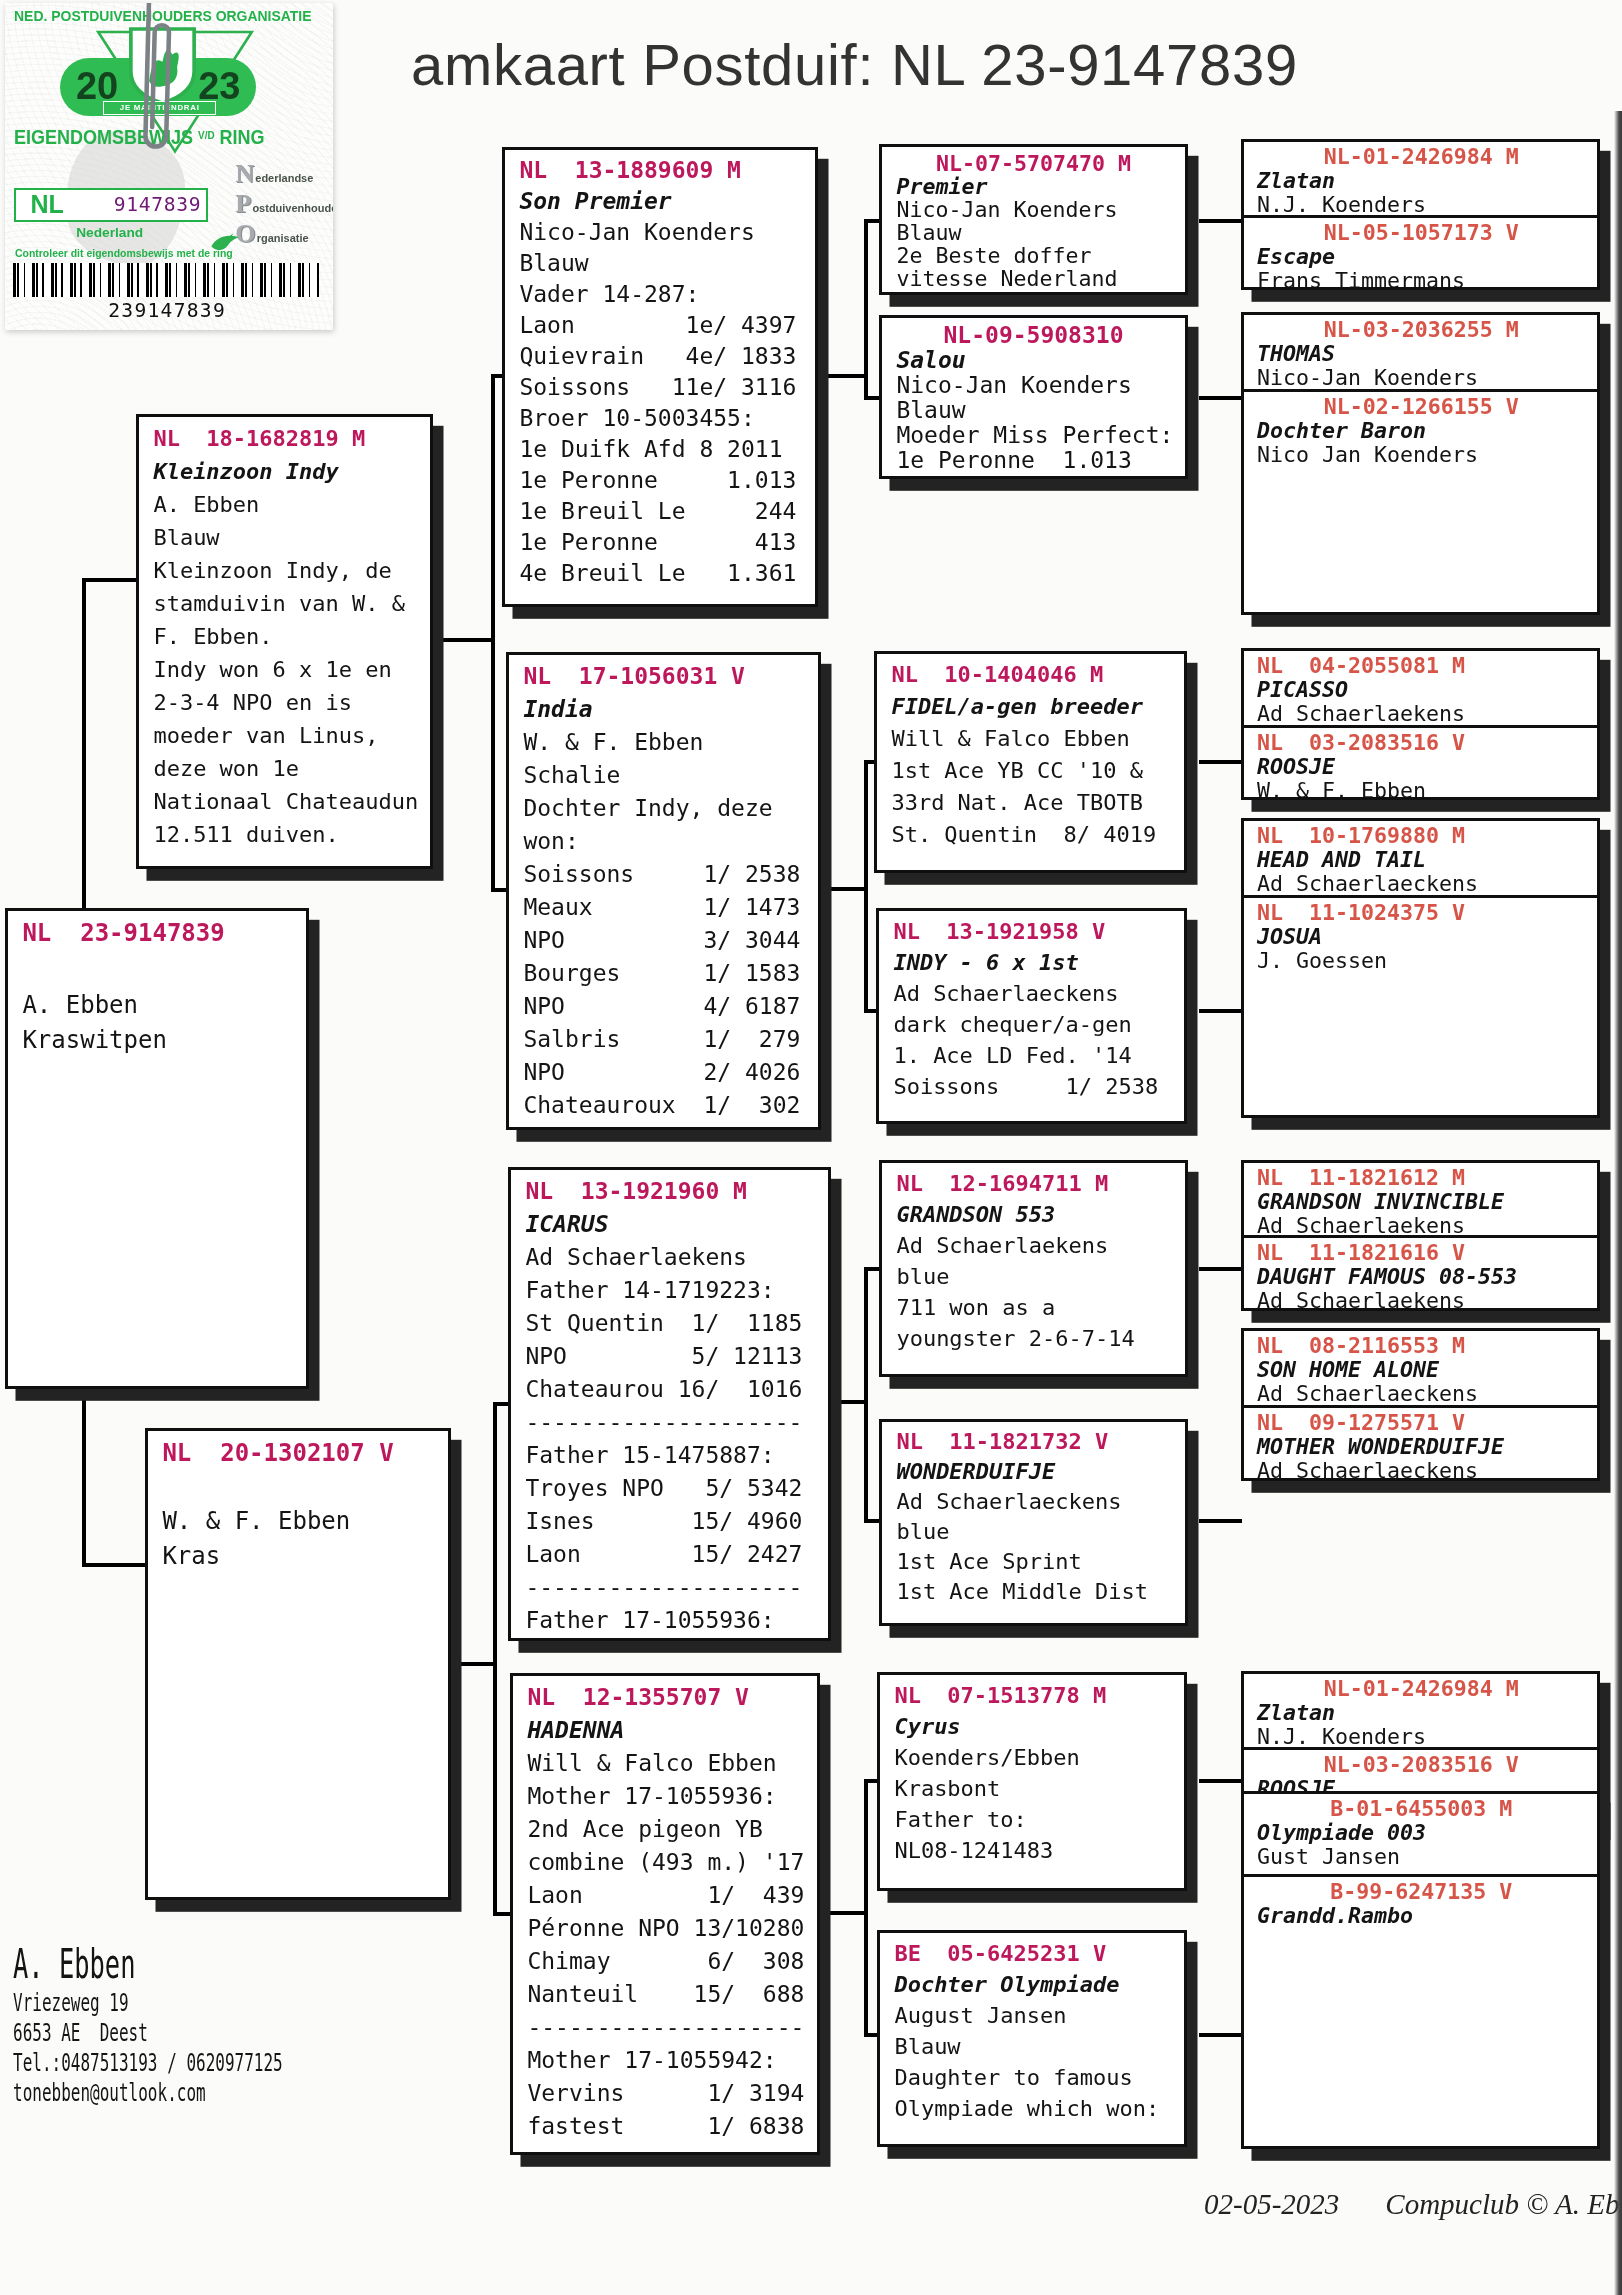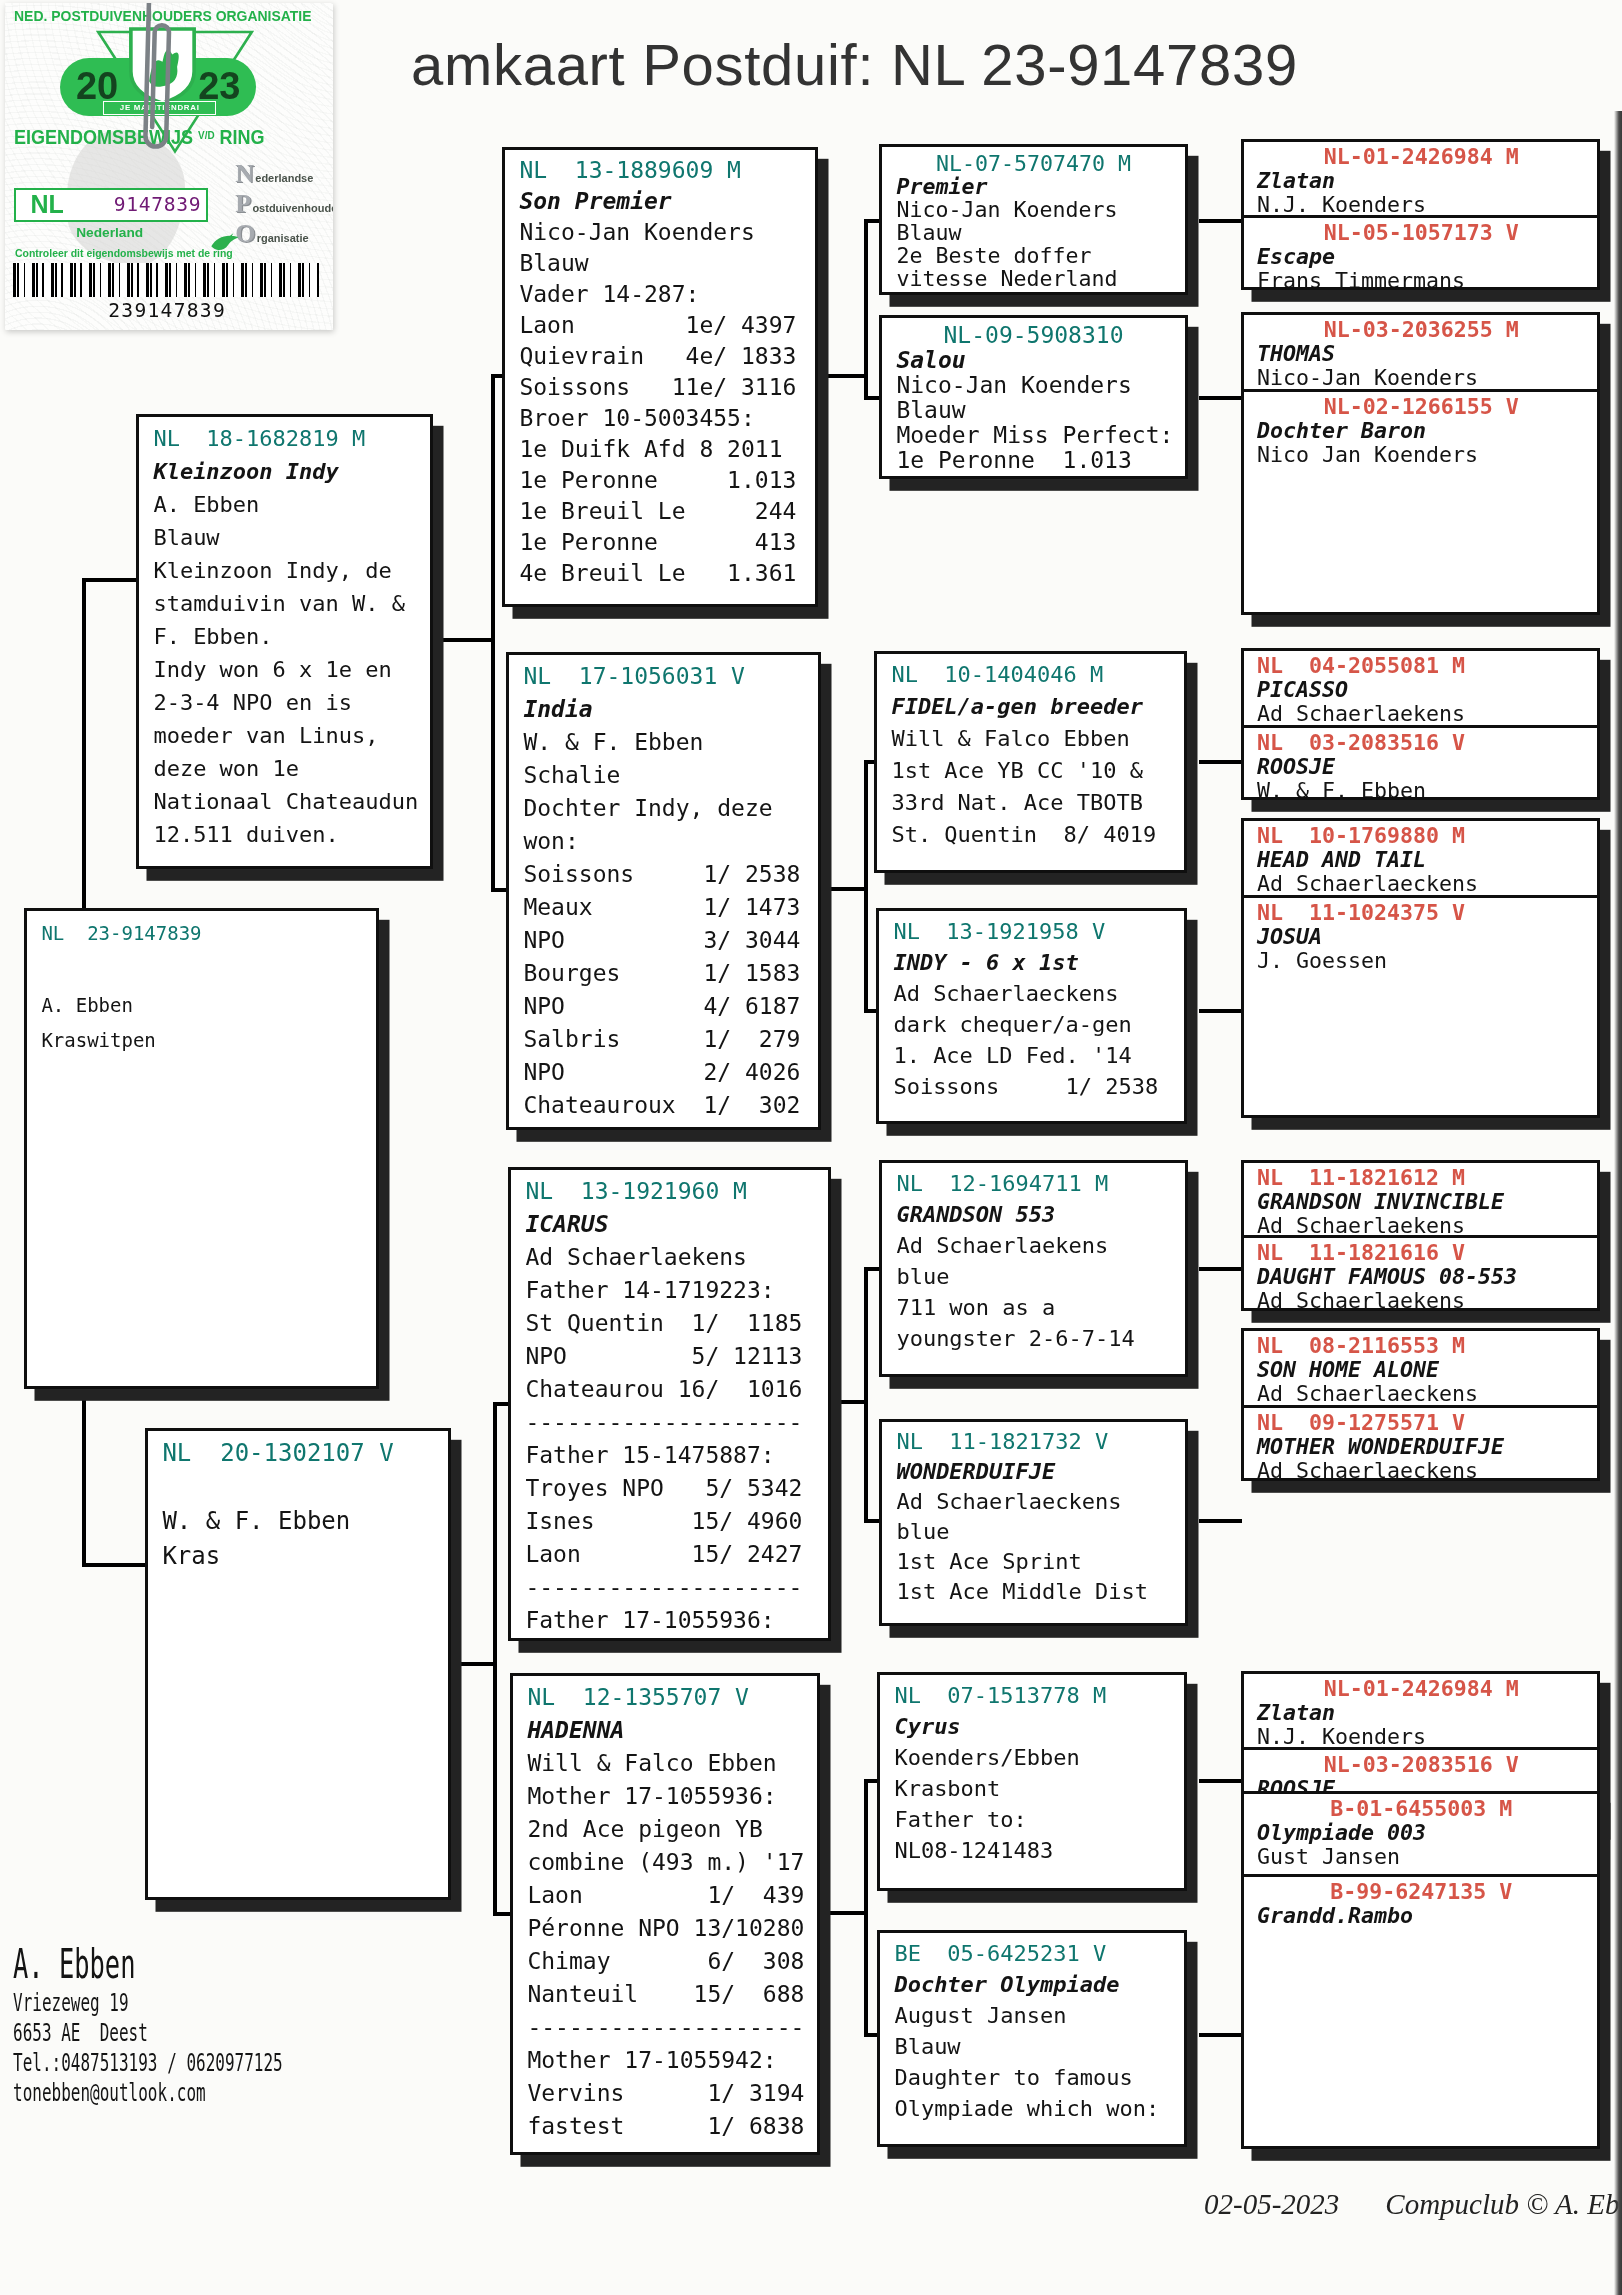--- a/index.html
+++ b/index.html
@@ -2,21 +2,21 @@
 <html style="font-size:10.5px"><head>
 <meta charset="utf-8">
 <style>
   *{margin:0;padding:0;box-sizing:border-box}
   html,body{background:#e8e8e6}
   #page{position:relative;width:1623px;height:2295px;background:#fbfbf9;overflow:hidden;
         font-family:"DejaVu Sans Mono",monospace;color:#141414}
   
   .pbox{position:absolute;background:#fff;border:3.3px solid #0f0f0f;box-shadow:10.5px 11.8px 0 #232323;
         z-index:2;padding:5.2px 5.2px 3.9px 14.4px;overflow:hidden}
-  .bhead{color:#0f766e;font-weight:normal;white-space:pre}
+  .bhead{color:#be185d;font-weight:bold;white-space:pre}
   .hc>.bhead{text-align:center;padding-right:9.2px}
   .bname{font-style:italic;font-weight:bold;white-space:pre}
   .bline{white-space:pre}
   .pairbox{position:absolute;background:#fff;border:3.3px solid #0f0f0f;box-shadow:10.5px 11.8px 0 #232323;
         z-index:2;display:flex;flex-direction:column;font-size:21.6px;line-height:24px}
   .psub{padding:3.3px 5.2px 1.3px 13px;overflow:hidden}
   .psub+.psub{border-top:3.3px solid #0f0f0f}
   .phead{color:#d65548;font-weight:bold;white-space:pre}
   .hc .phead{text-align:center;padding-right:6.5px}
   .powner{white-space:pre}
@@ -74,21 +74,21 @@
              background:linear-gradient(90deg,rgba(60,60,60,0),#4a4a4a 55%,#333)}
 </style>
 </head>
 <body>
 
 <div id="page">
 
   <div id="title">amkaart Postduif: NL  23-9147839</div>
 
   <div id="pedigree">
-      <div class="pbox" style="left: 24px; top: 908px; width: 355px; height: 481px; font-size: 19px; line-height: 35px;">
+      <div class="pbox" style="left: 5px; top: 908px; width: 304px; height: 481px; font-size: 24px; line-height: 35px;">
         <div class="bhead">NL  23-9147839</div>
         <div class="bline" style="margin-top: 37px;">A. Ebben</div>
         <div class="bline">Kraswitpen</div>
       </div>
       <div class="pbox" style="left: 136px; top: 414px; width: 297px; height: 455px; font-size: 22px; line-height: 33px;">
         <div class="bhead">NL  18-1682819 M</div>
         <div class="bname">Kleinzoon Indy</div>
         <div class="bline">A. Ebben</div>
         <div class="bline">Blauw</div>
         <div class="bline">Kleinzoon Indy, de</div>

